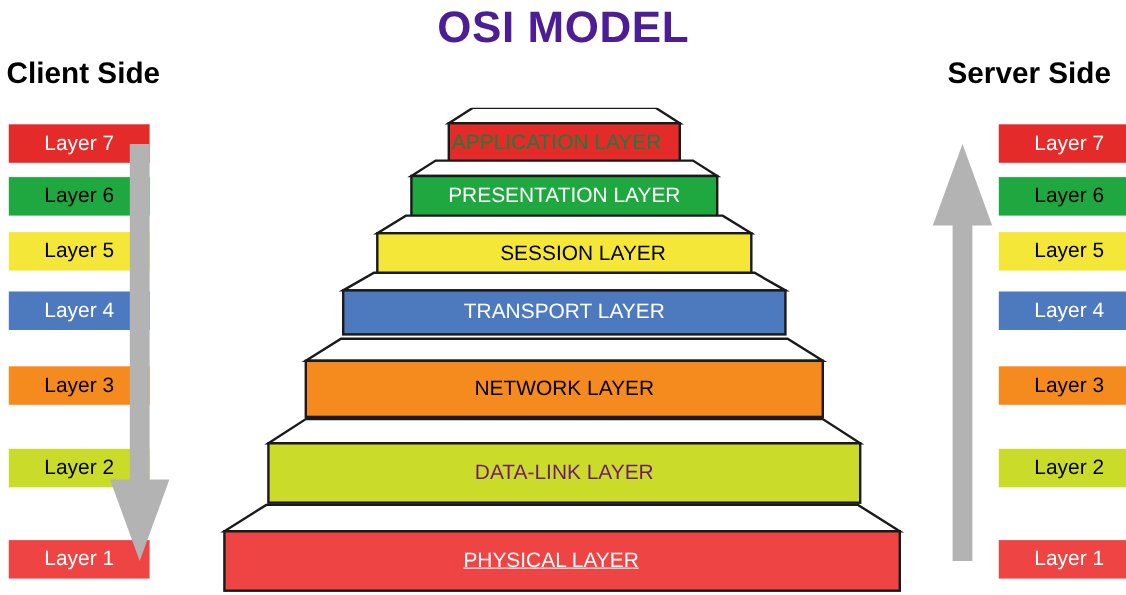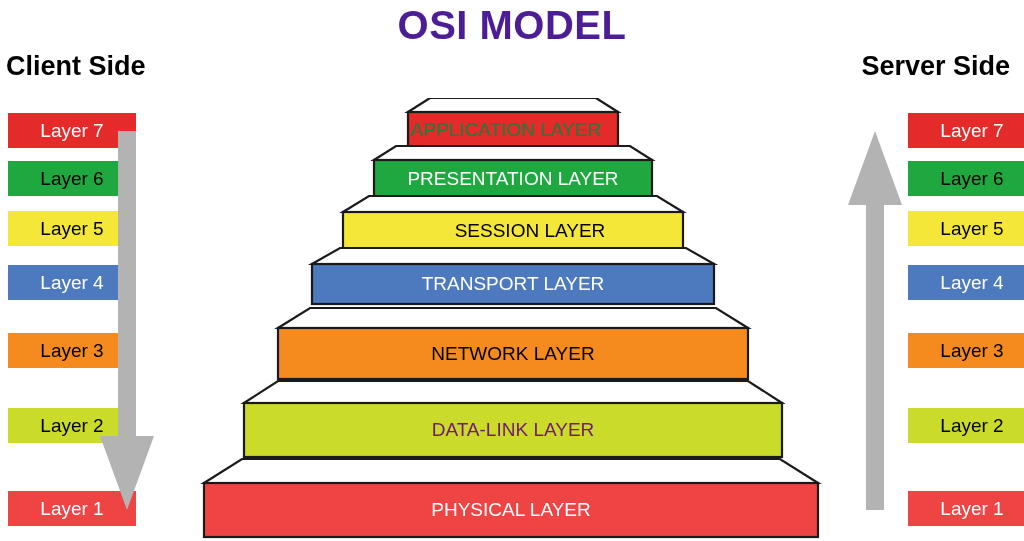--- a/index.html
+++ b/index.html
@@ -162,15 +162,15 @@
         <rect x="26" y="385" width="614" height="54" fill="#ee4444" stroke="#1a1a1a" stroke-width="2.2"></rect>
       </g>
     </svg>
   <div id="pyramid-labels">
       <div class="step-label" style="left: 230px; width: 196px; top: 22px; color: #15803d;">APPLICATION LAYER</div>
       <div class="step-label" style="left: 196px; width: 278px; top: 70.5px; color: rgb(255, 255, 255);">PRESENTATION LAYER</div>
       <div class="step-label" style="left: 165px; width: 292px; top: 123px; color: rgb(0, 0, 0); padding-left: 41px;">SESSION LAYER</div>
       <div class="step-label" style="left: 134px; width: 402px; top: 176px; color: rgb(255, 255, 255);">TRANSPORT LAYER</div>
       <div class="step-label" style="left: 100px; width: 470px; top: 245.5px; color: rgb(0, 0, 0);">NETWORK LAYER</div>
       <div class="step-label" style="left: 66px; width: 538px; top: 322px; color: #701a75;">DATA-LINK LAYER</div>
-      <div class="step-label" style="left: 26px; width: 614px; top: 402px; color: rgb(255, 255, 255);">PHYSICAL LAYER</div>
+      <div class="step-label" style="left: 16px; width: 614px; top: 402px; color: rgb(255, 255, 255); text-decoration: underline;">PHYSICAL LAYER</div>
     </div>
 </div>
 
 </body></html>

